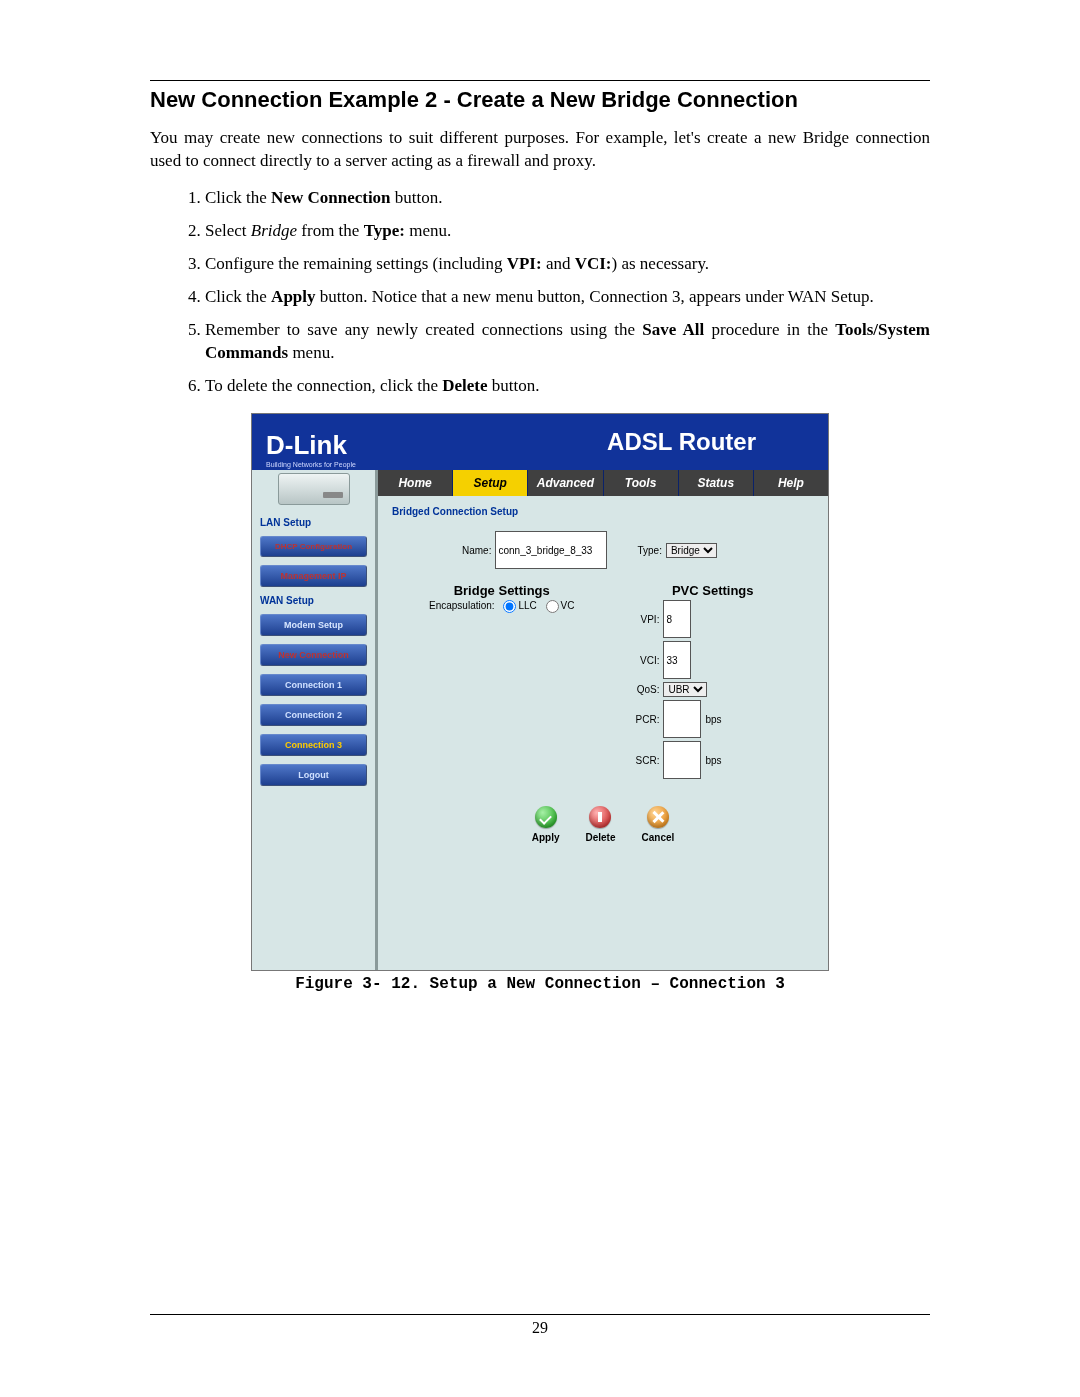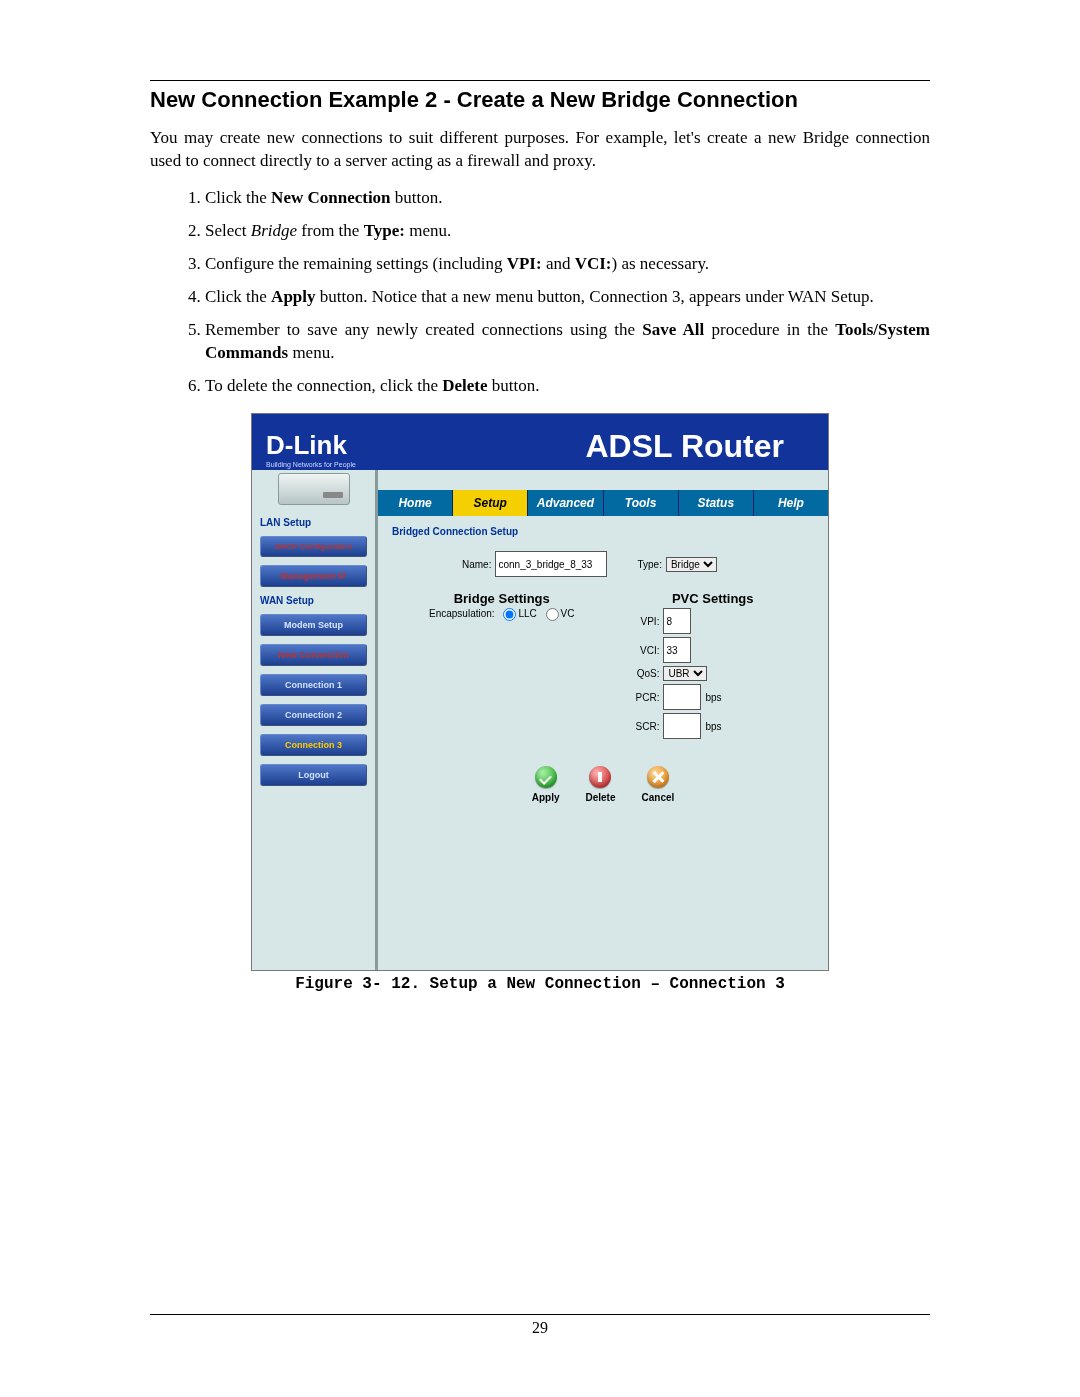--- a/index.html
+++ b/index.html
@@ -11,40 +11,40 @@
   ol.steps{font-size:17px;padding-left:55px;margin:0 0 16px 0;}
   ol.steps li{margin-bottom:10px;text-align:justify;line-height:1.35;}
   .bold{font-weight:bold;}
   .ital{font-style:italic;}
   .fig-wrap{text-align:center;}
   .router-ui{display:inline-block;width:576px;text-align:left;border:1px solid #777;background:#d7e6e6;font-family:Arial,Helvetica,sans-serif;font-size:11px;color:#000;}
   .banner{background:#11339a;height:56px;position:relative;}
   .logo{position:absolute;left:14px;top:16px;color:#fff;}
   .logo-main{font-weight:bold;font-size:26px;font-family:Arial,Helvetica,sans-serif;letter-spacing:0;}
   .logo-sub{font-size:7px;color:#cfd8ff;}
-  .banner-title{position:absolute;right:44px;top:14px;color:#fff;font-weight:bold;font-size:32px;font-family:Arial,Helvetica,sans-serif;}
+  .banner-title{position:absolute;right:72px;top:14px;color:#fff;font-weight:bold;font-size:24px;font-family:Arial,Helvetica,sans-serif;}
   .cols{display:flex;align-items:stretch;}
   .sidebar{width:126px;background:#d7e6e6;border-right:3px solid #8a9a9a;padding:3px 8px;box-sizing:border-box;min-height:500px;}
   .device-icon{width:70px;height:30px;background:linear-gradient(#eef4f4,#b8c5c5);border:1px solid #8a9a9a;border-radius:3px;margin:0 auto 12px auto;position:relative;}
   .device-icon::after{content:"";position:absolute;right:6px;bottom:6px;width:20px;height:6px;background:#888;border-radius:1px;}
   .side-sec{color:#003399;font-weight:bold;font-size:10px;margin:6px 0 8px 0;}
   .side-btn{display:block;width:100%;text-align:center;font-size:9px;font-weight:bold;padding:5px 2px;border:1px outset #6688cc;border-radius:3px;margin-bottom:8px;box-sizing:border-box;cursor:pointer;background:linear-gradient(#4f77c8,#1d3f8f);color:#fff;}
   .side-btn.red{color:#b33;}
   .side-btn.yel{color:#ffcc00;}
   .side-btn.dhcp{font-size:8px;}
   .main{flex:1;background:#d7e6e6;min-height:500px;}
-  .tabbar{display:flex;background:#0369a1;height:26px;margin-top:20px;}
+  .tabbar{display:flex;background:#404040;height:26px;}
   .tab{flex:1;text-align:center;color:#fff;font-weight:bold;font-size:12px;line-height:26px;font-style:italic;cursor:pointer;}
   .tab+.tab{border-left:1px solid #0a226a;}
   .tab.active{background:#f5d000;color:#000;}
   .content{padding:10px 14px;}
   .content-title{color:#003399;font-weight:bold;font-size:10px;margin-bottom:14px;}
   .row1{display:flex;align-items:center;margin-bottom:14px;font-size:10px;}
   .lbl{margin-right:4px;}
-  input.f{font-size:10px;border:1px solid #555;height:14px;box-sizing:border-box;padding:12px 2px;background:#fff;}
+  input.f{font-size:10px;border:1px solid #555;height:14px;box-sizing:border-box;padding:18px 2px;background:#fff;}
   select.f{font-size:10px;border:1px solid #555;height:15px;box-sizing:border-box;background:#eee;}
   .twocol{display:flex;margin-bottom:24px;}
   .colA{width:52%;}
   .colB{width:48%;}
   .col-title{font-weight:bold;font-size:13px;text-align:center;margin-bottom:2px;}
   .field{display:flex;align-items:center;justify-content:flex-start;margin-bottom:3px;font-size:10px;}
   .field .k{width:48px;text-align:right;margin-right:4px;}
   .field .u{margin-left:4px;}
   .cell-enc{font-size:10px;}
   input[type=radio]{margin:0 2px 0 6px;vertical-align:middle;}

